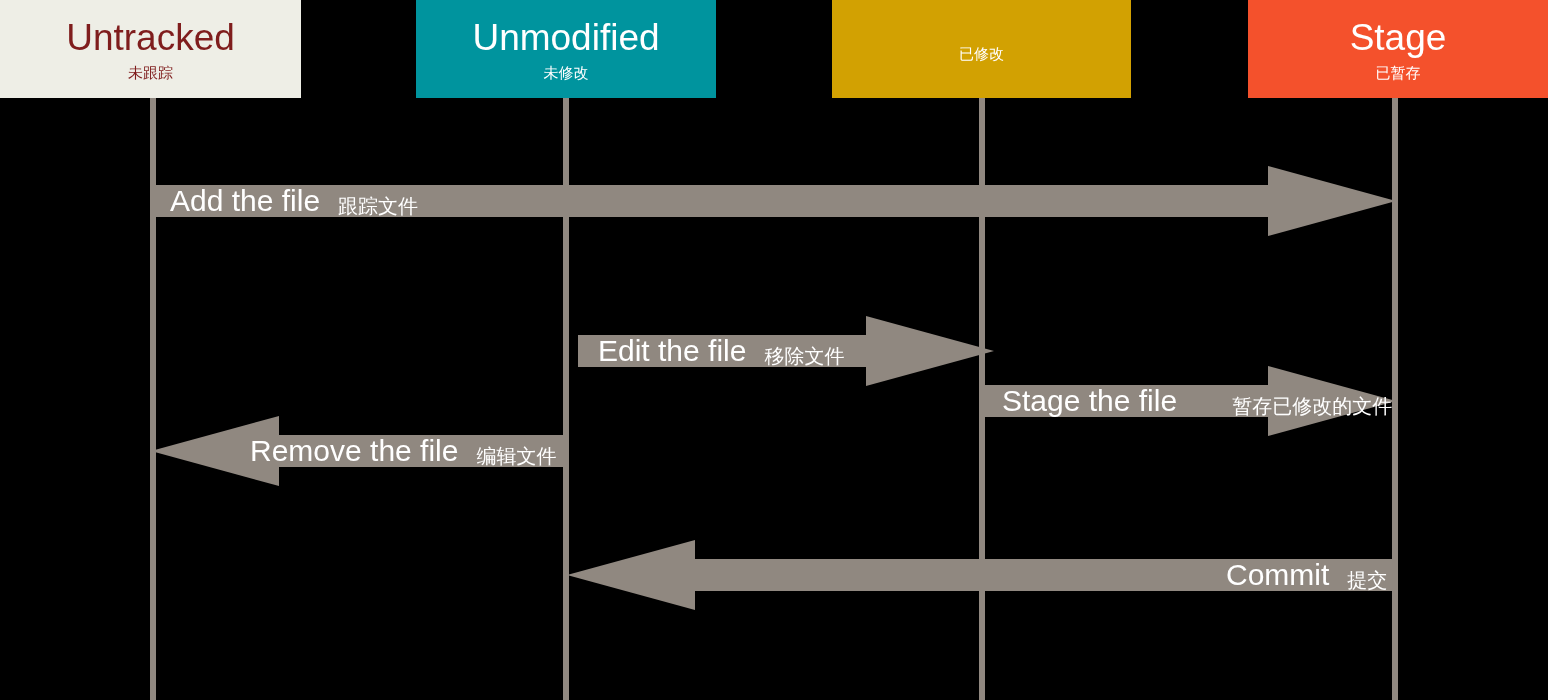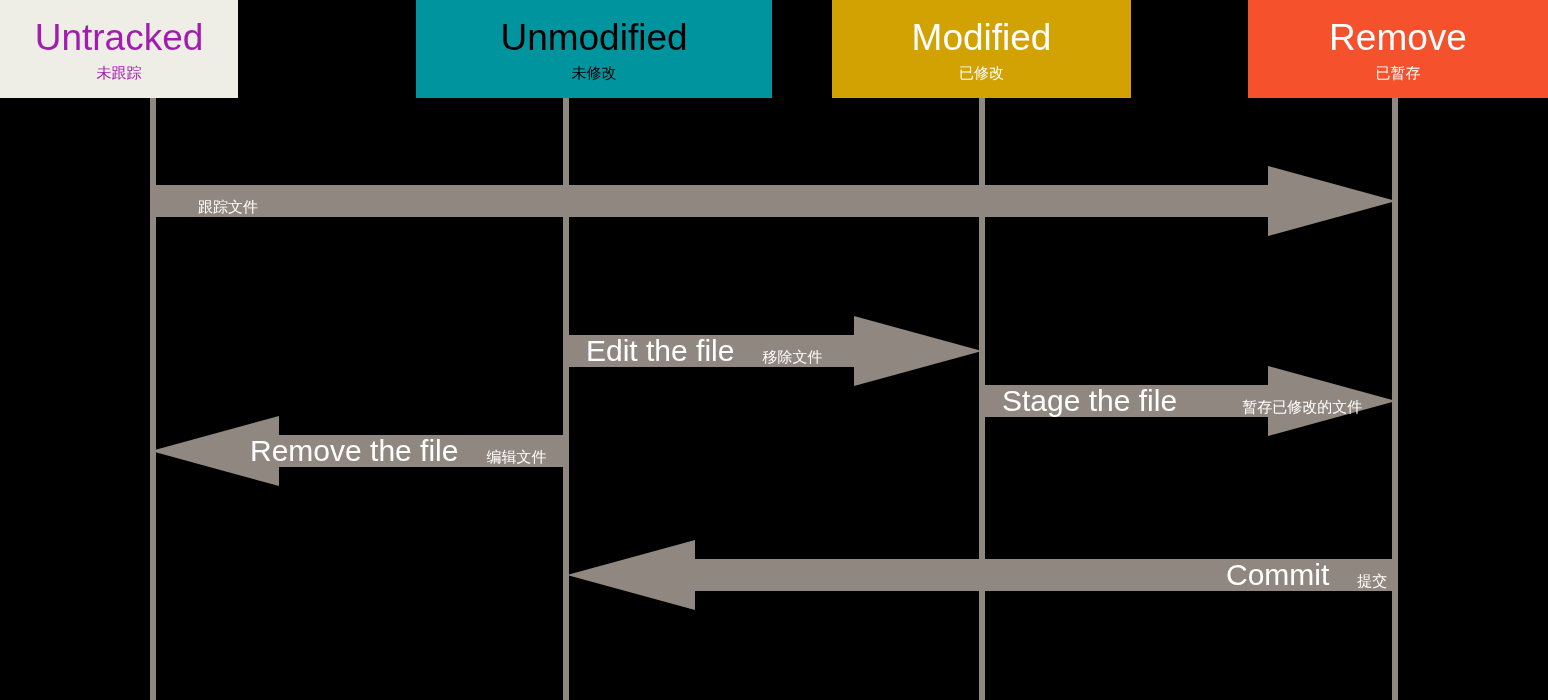--- a/index.html
+++ b/index.html
@@ -88,67 +88,67 @@
     align-items: center;
     white-space: nowrap;
     color: #ffffff;
     pointer-events: none;
   }
   .label-en {
     font-size: 30px;
     line-height: 1;
   }
   .label-zh {
-    font-size: 15px;
+    font-size: 20px;
     line-height: 1;
-    margin-left: 28px;
+    margin-left: 18px;
     position: relative;
     top: 5px;
   }
 </style>
 </head>
 <body>
 
 <div id="stage">
 
   <div id="lifelines">
       <div class="lifeline" style="left: 150px; top: 98px; height: 602px; background: rgb(144, 136, 128);"></div>
       <div class="lifeline" style="left: 563px; top: 98px; height: 602px; background: rgb(144, 136, 128);"></div>
       <div class="lifeline" style="left: 979px; top: 98px; height: 602px; background: rgb(144, 136, 128);"></div>
       <div class="lifeline" style="left: 1392px; top: 98px; height: 602px; background: rgb(144, 136, 128);"></div>
     </div>
 
   <div id="state-boxes">
-      <div class="state-box" style="left: 0px; width: 238px; background: rgb(238, 238, 230); color: #a21caf;">
+      <div class="state-box" style="left: 0px; width: 301px; background: rgb(238, 238, 230); color: #7f1d1d;">
         <div class="state-title">Untracked</div>
         <div class="state-sub">未跟踪</div>
       </div>
-      <div class="state-box" style="left: 416px; width: 356px; background: rgb(0, 148, 158); color: #000000;">
+      <div class="state-box" style="left: 416px; width: 300px; background: rgb(0, 148, 158); color: #ffffff;">
         <div class="state-title">Unmodified</div>
         <div class="state-sub">未修改</div>
       </div>
       <div class="state-box" style="left: 832px; width: 299px; background: rgb(210, 161, 2); color: rgb(255, 255, 255);">
-        <div class="state-title">Modified</div>
         <div class="state-sub">已修改</div>
       </div>
       <div class="state-box" style="left: 1248px; width: 300px; background: rgb(244, 81, 44); color: rgb(255, 255, 255);">
-        <div class="state-title">Remove</div>
+        <div class="state-title">Stage</div>
         <div class="state-sub">已暂存</div>
       </div>
     </div>
 
   <div id="arrows">
       <div class="arrow right" style="left: 150px; top: 166px; width: 1246px;">
         <div class="shaft" style="background: rgb(144, 136, 128); left: 0px; width: 1118px;"></div>
         <div class="head" style="left: 1118px; border-left-color: rgb(144, 136, 128);"></div>
         <div class="label" style="left: 20px;">
+          <span class="label-en">Add the file</span>
           <span class="label-zh">跟踪文件</span>
         </div>
       </div>
-      <div class="arrow right" style="left: 566px; top: 316px; width: 416px;">
+      <div class="arrow right" style="left: 578px; top: 316px; width: 416px;">
         <div class="shaft" style="background: rgb(144, 136, 128); left: 0px; width: 288px;"></div>
         <div class="head" style="left: 288px; border-left-color: rgb(144, 136, 128);"></div>
         <div class="label" style="left: 20px;">
           <span class="label-en">Edit the file</span>
           <span class="label-zh">移除文件</span>
         </div>
       </div>
       <div class="arrow right" style="left: 982px; top: 366px; width: 414px;">
         <div class="shaft" style="background: rgb(144, 136, 128); left: 0px; width: 286px;"></div>
         <div class="head" style="left: 286px; border-left-color: rgb(144, 136, 128);"></div>

